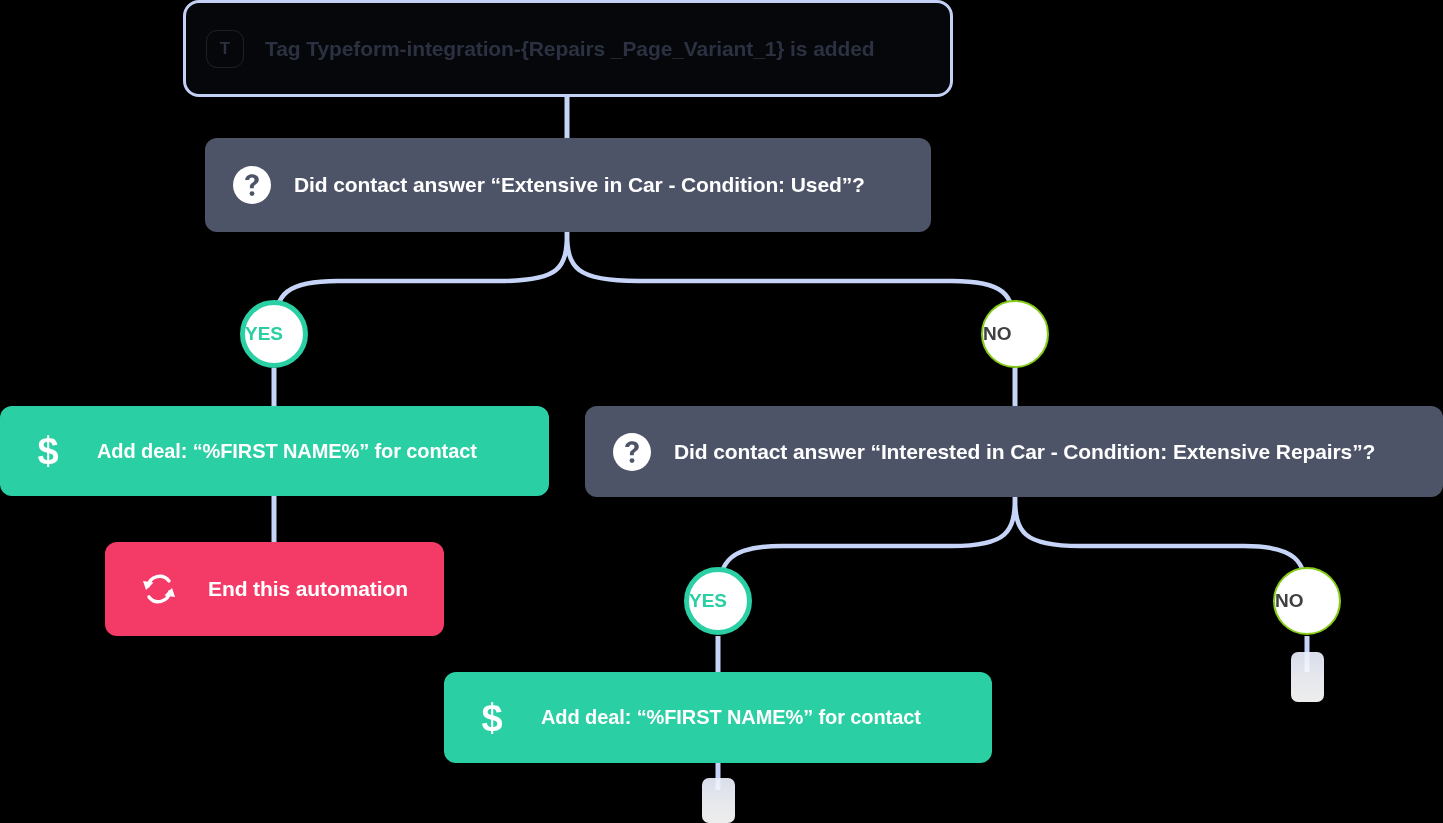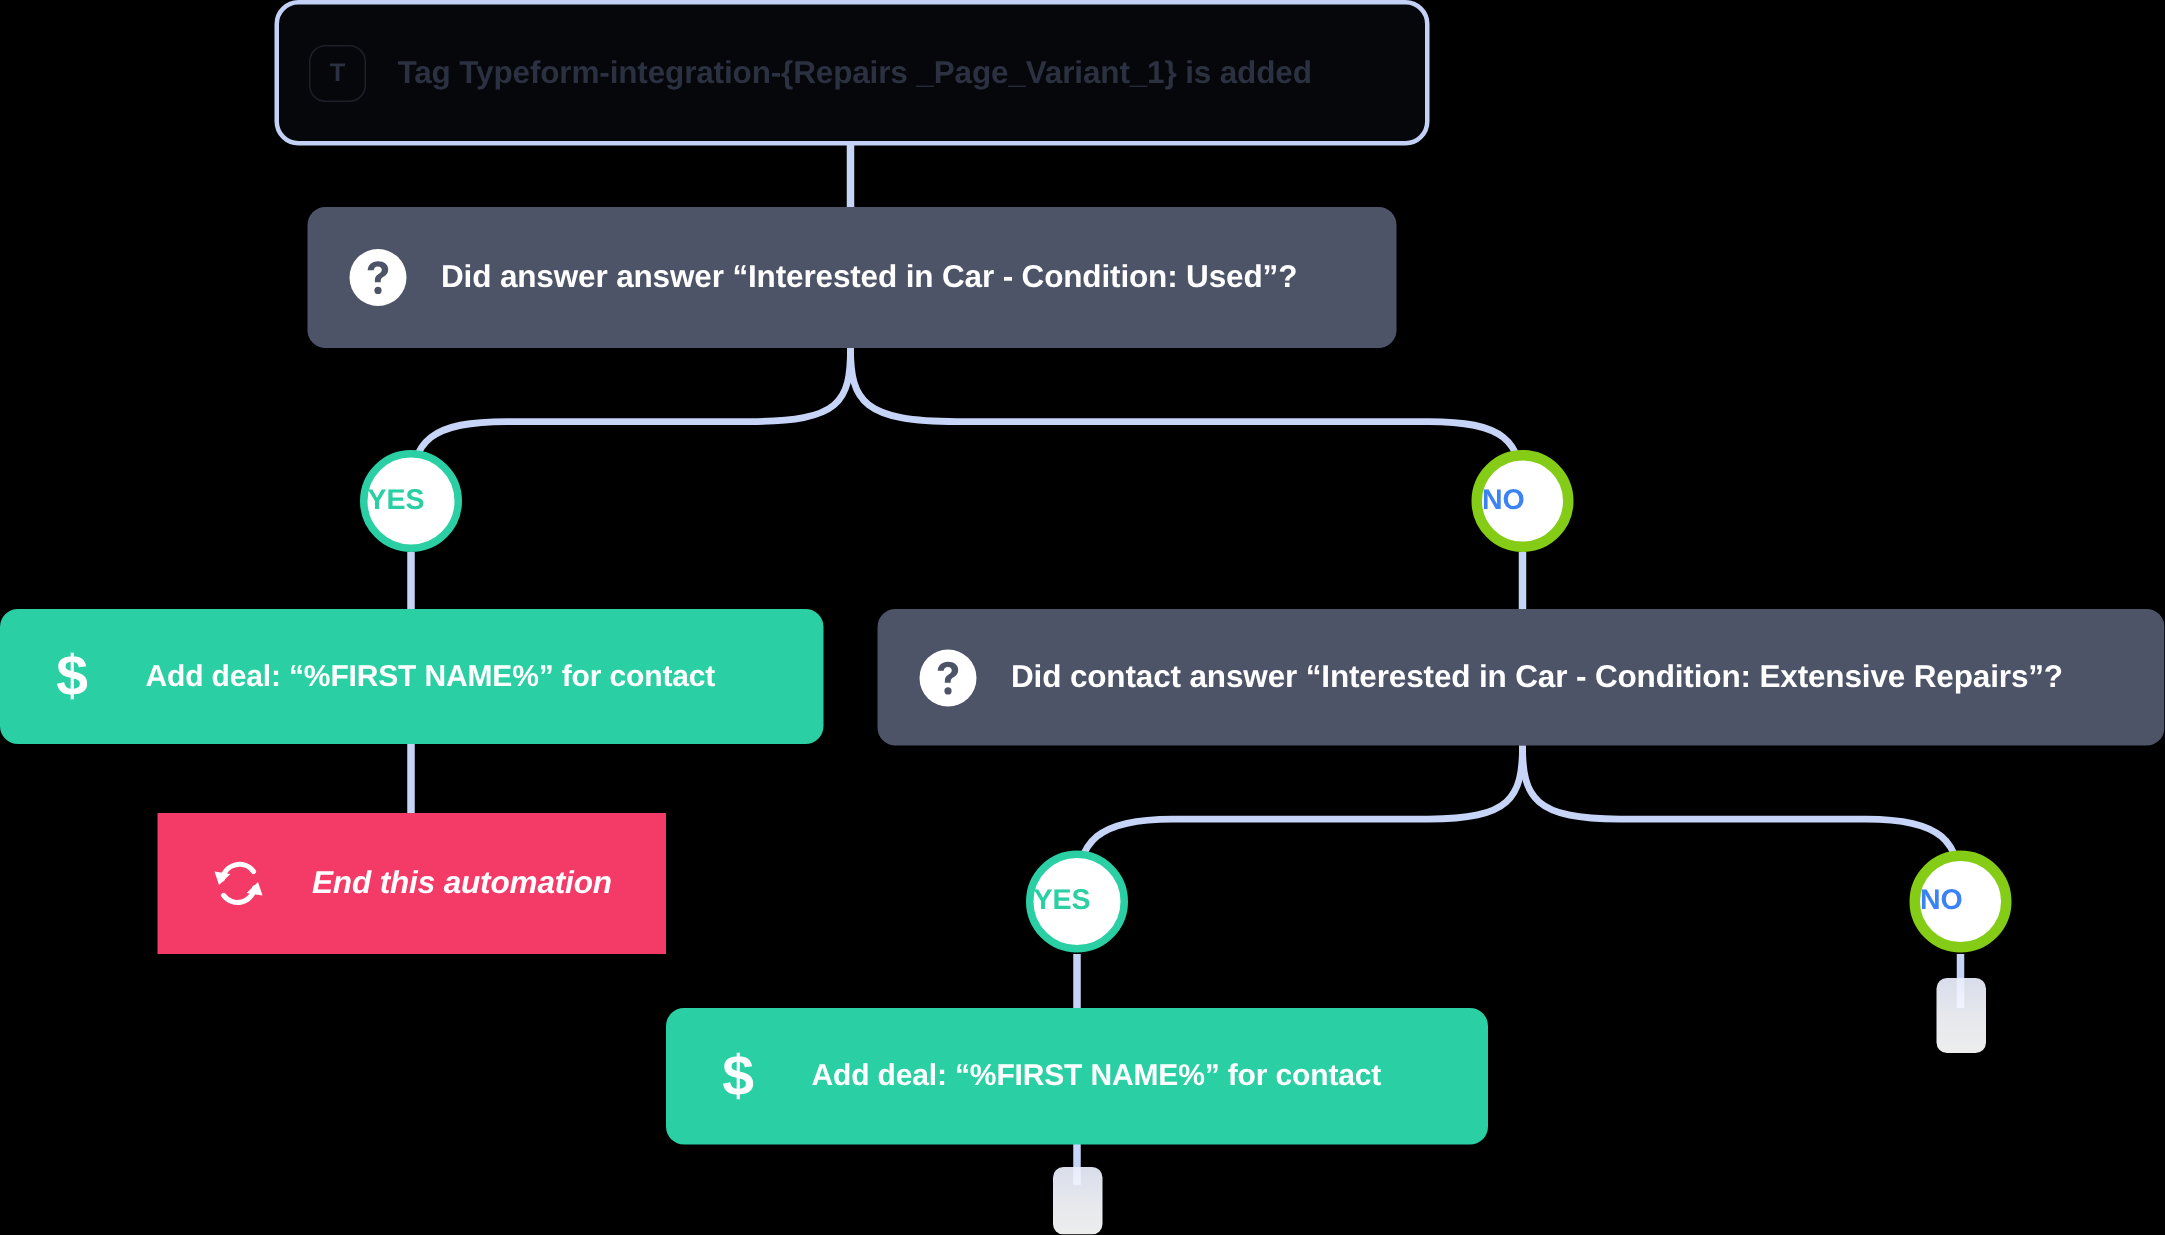--- a/index.html
+++ b/index.html
@@ -103,23 +103,22 @@
   .dollar {
     color: #FFFFFF;
     font-size: 38px;
     font-weight: 700;
     line-height: 1;
   }
 
   
   .node-end {
     background: #F43A67;
-    border-radius: 0;
+    border-radius: 12px;
     padding-left: 30px;
-    font-style: italic;
   }
   .node-end .node-label {
     color: #FFFFFF;
     font-size: 21px;
     font-weight: 700;
     margin-left: 25px;
   }
 
   
   .branch-badge {
@@ -130,22 +129,22 @@
     align-items: center;
     justify-content: flex-start;
     font-weight: 700;
     box-sizing: border-box;
   }
   .badge-yes {
     border: 5px solid #2ACFA3;
     color: #2ACFA3;
   }
   .badge-no {
-    border: 7px solid #84cc16;
-    color: #3b82f6;
+    border: 2px solid #84cc16;
+    color: #404040;
   }
 
   
   .stub {
     position: absolute;
     border-radius: 7px;
     background: linear-gradient(to bottom, #E9EEFC 0%, #F8FAFF 55%, #FFFFFF 100%);
     opacity: 0.93;
   }
 </style>
@@ -192,21 +191,21 @@
   </div>
 
   <div class="node node-question" style="left:205px; top:138px; width:726px; height:94px;">
     <span class="icon-slot">
       <svg width="40" height="40" viewBox="0 0 40 40">
         <circle cx="20" cy="20" r="19" fill="#FFFFFF"></circle>
         <path d="M20 9.2c-4.0 0-6.6 2.4-6.9 5.9h4.0c0.2-1.6 1.2-2.5 2.8-2.5 1.6 0 2.6 0.9 2.6 2.2 0 1.2-0.6 1.9-2.1 2.9-1.8 1.2-2.6 2.3-2.5 4.4l0 1.1h3.9v-0.9c0-1.3 0.5-2.0 2.1-3.0 1.9-1.2 2.9-2.6 2.9-4.7 0-3.2-2.7-5.4-6.8-5.4z" fill="#4E5468"></path>
         <circle cx="20" cy="28.6" r="2.4" fill="#4E5468"></circle>
       </svg>
     </span>
-    <span class="node-label">Did answer answer “Interested in Car - Condition: Used”?</span>
+    <span class="node-label">Did contact answer “Extensive in Car - Condition: Used”?</span>
   </div>
 
   <div class="branch-badge badge-yes" style="left:240px; top:300px; width:68px; height:68px; font-size:19px;">
     <span>YES</span>
   </div>
 
   <div class="branch-badge badge-no" style="left:981px; top:300px; width:68px; height:68px; font-size:19px;">
     <span>NO</span>
   </div>
 

